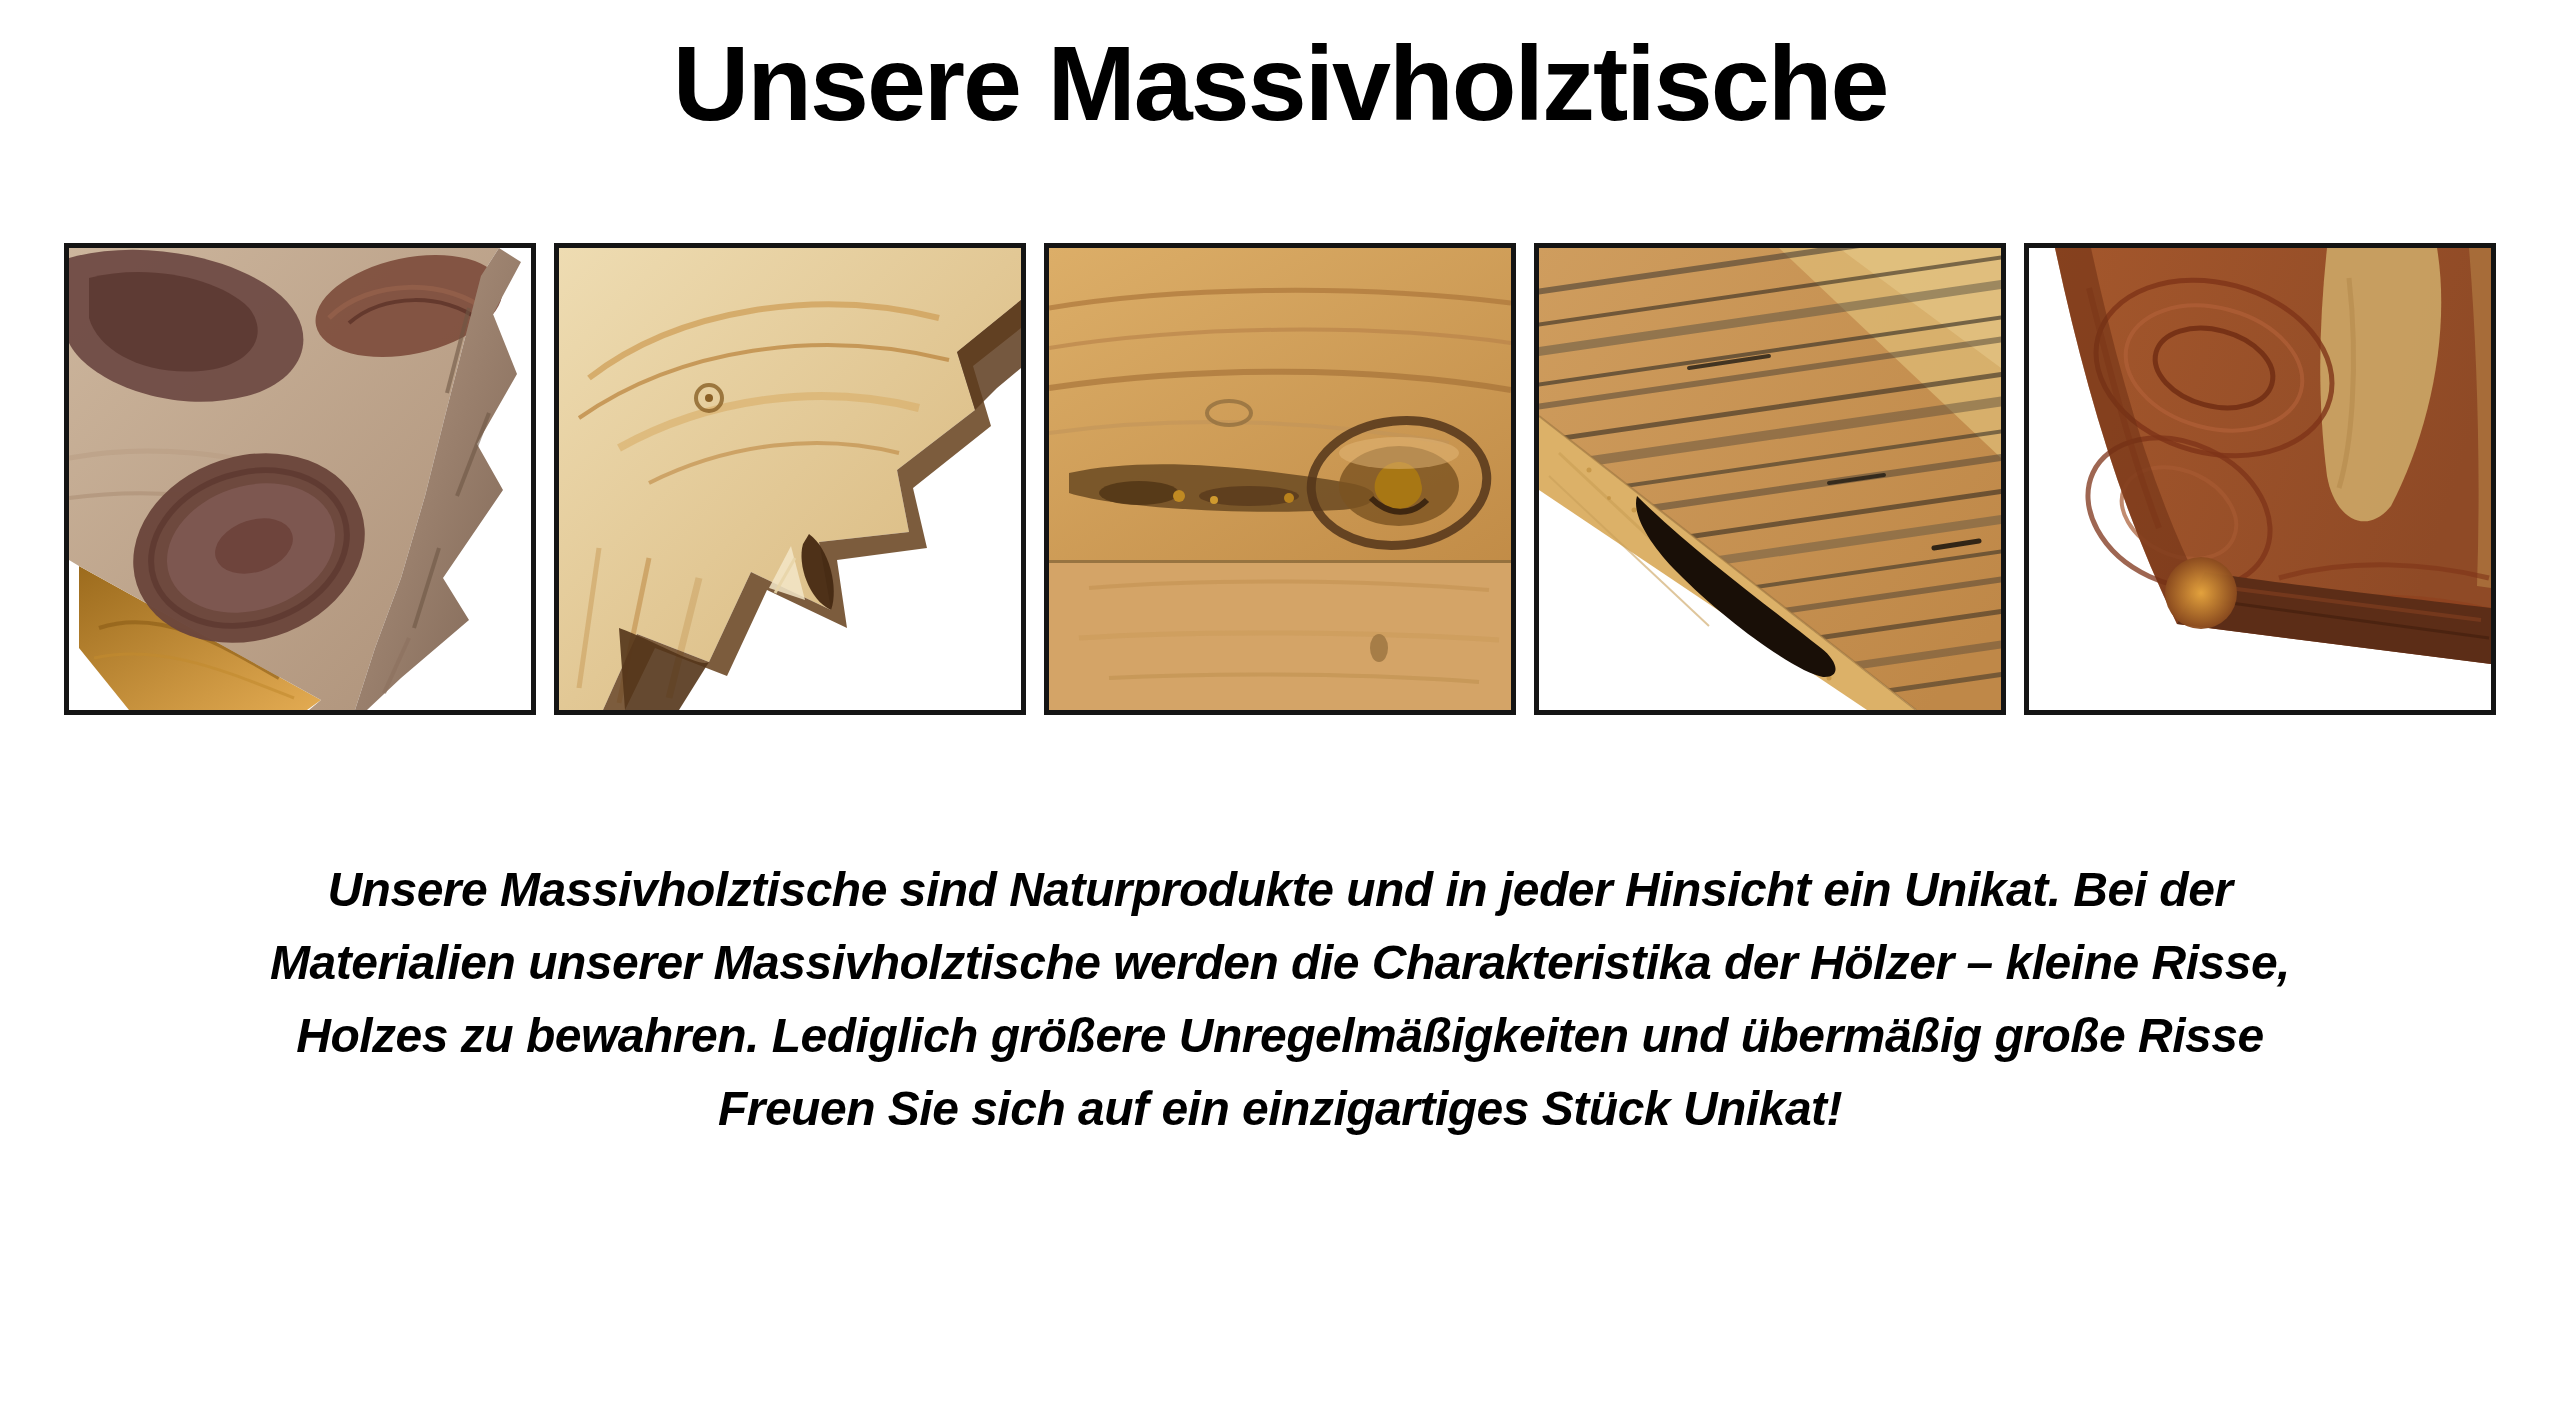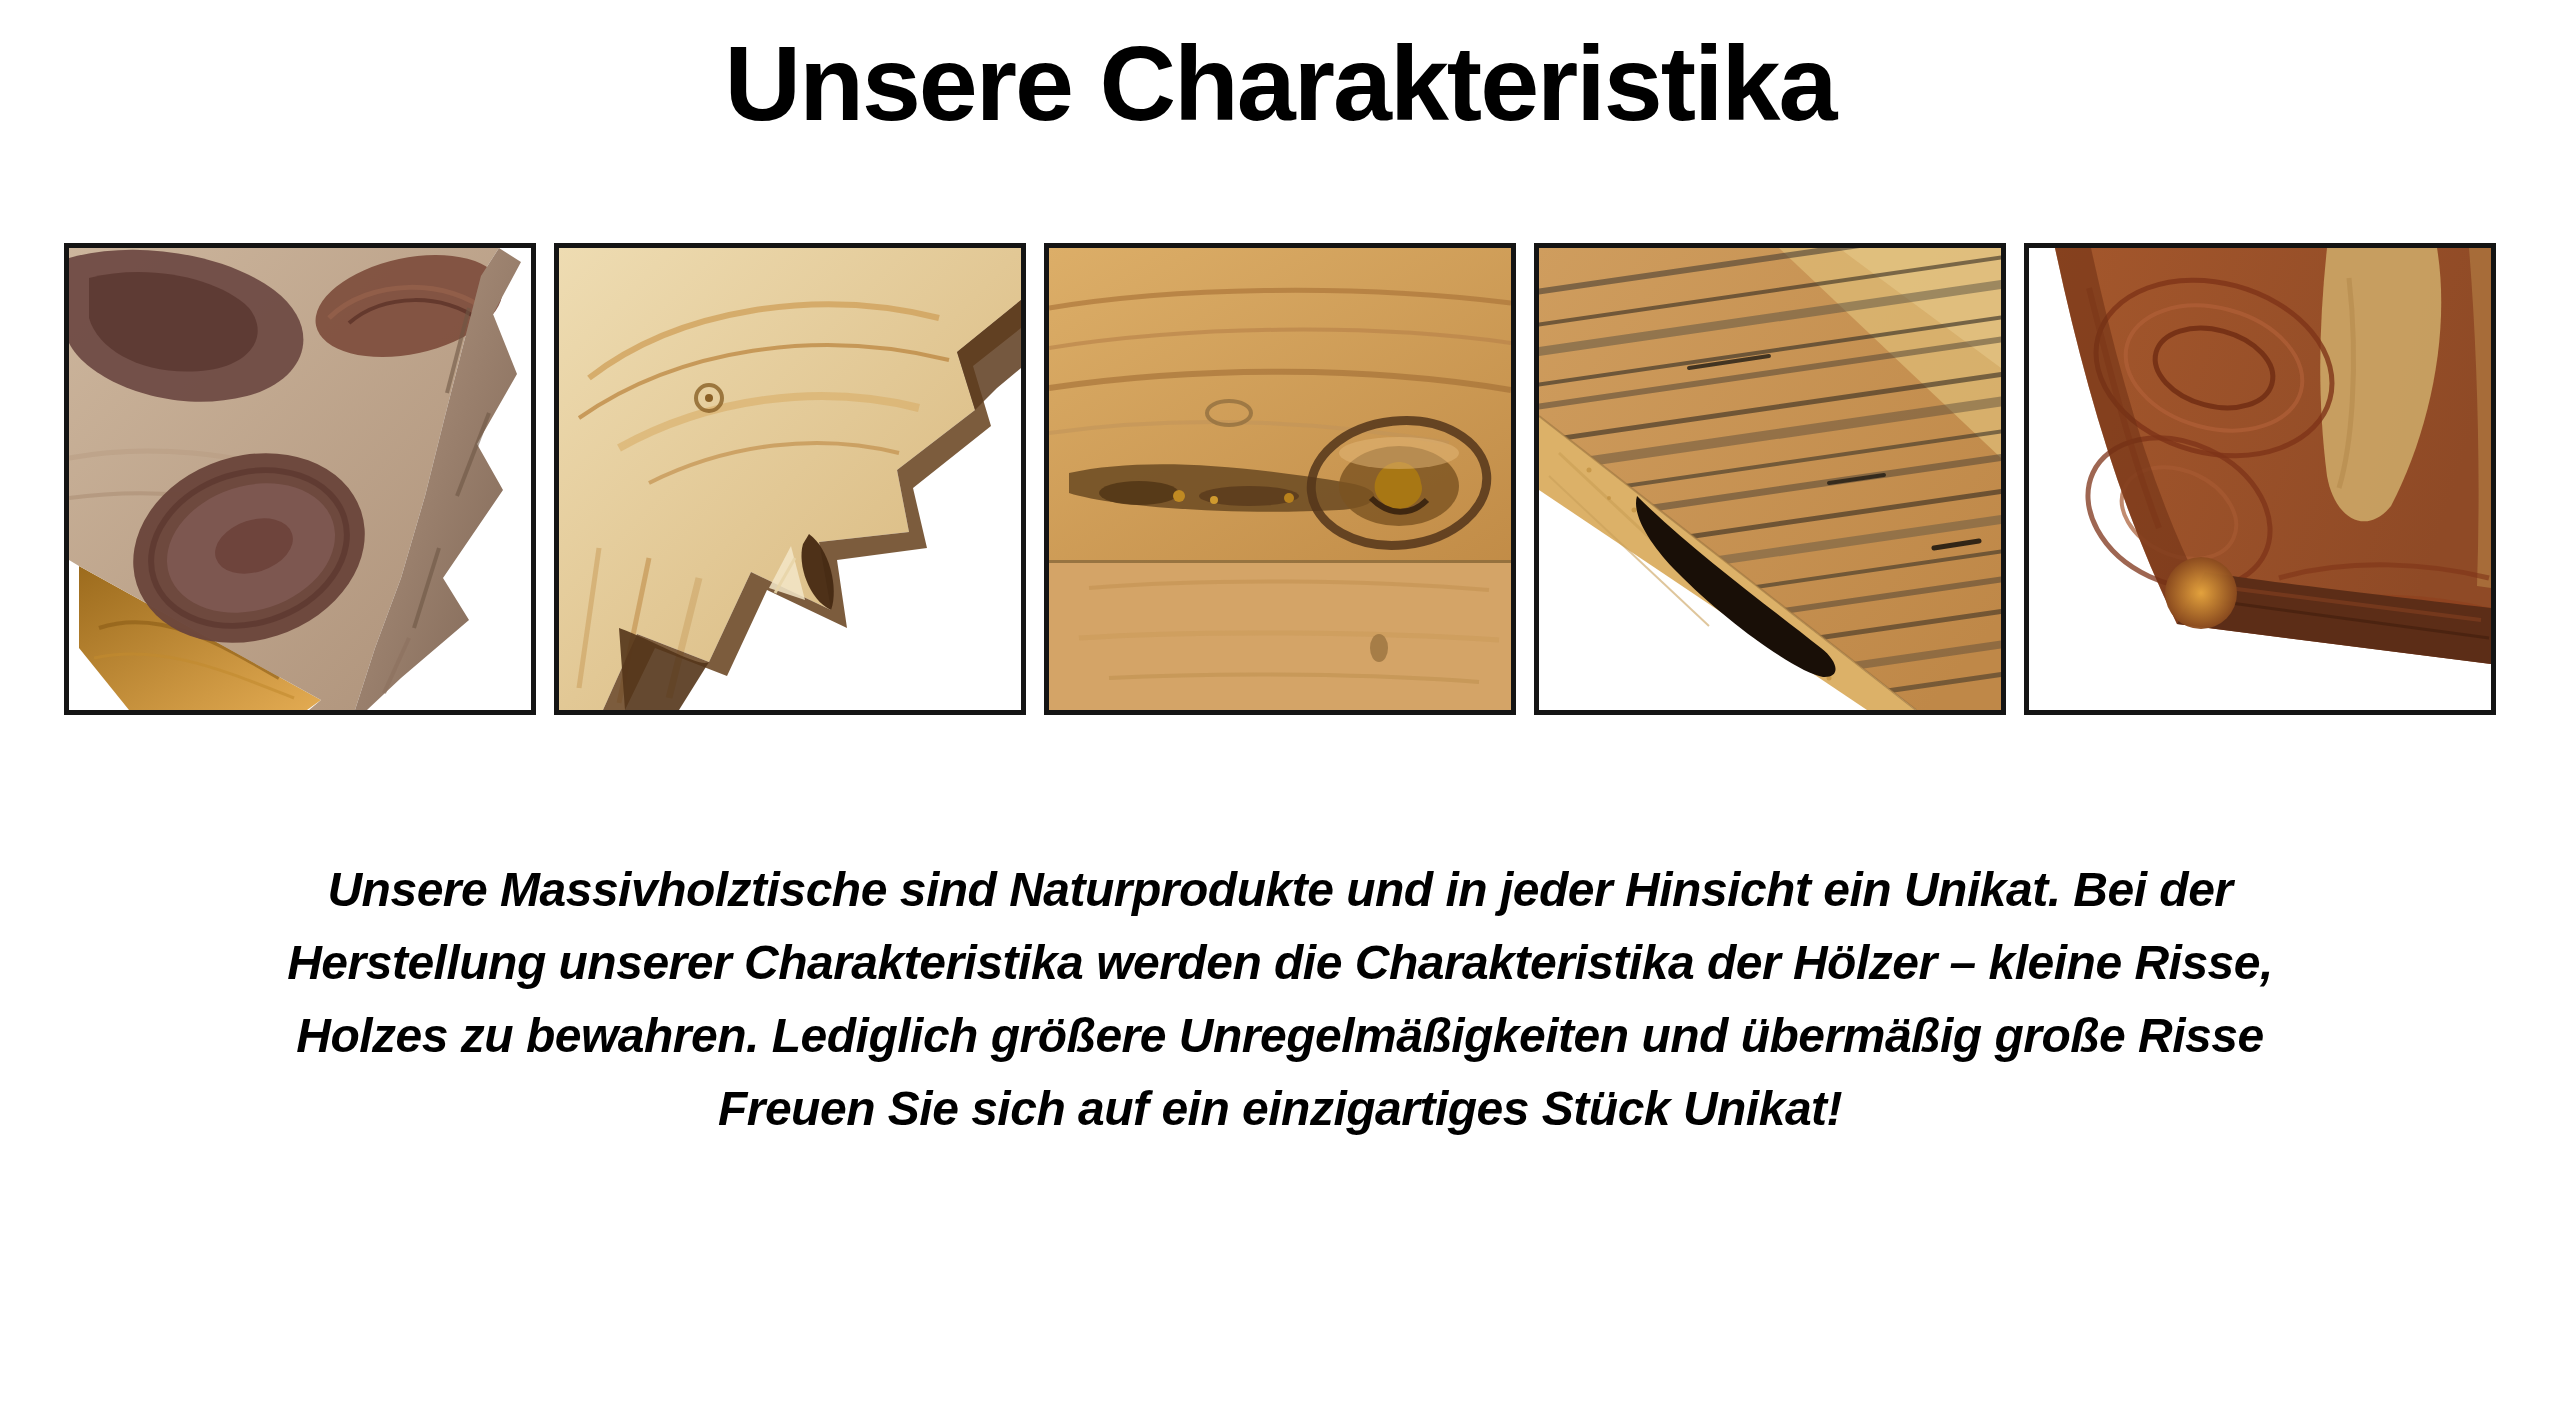--- a/index.html
+++ b/index.html
@@ -41,21 +41,21 @@
     line-height:73px;
     letter-spacing:-0.5px;
     color:#000;
     font-style:italic;
   }
   .description .line{white-space:nowrap;}
 </style>
 </head>
 <body>
 
-<h1 class="page-title">Unsere Charakteristika</h1>
+<h1 class="page-title">Unsere Massivholztische</h1>
 
 <div class="gallery">
 
   <figure class="panel" style="margin:0">
     <svg viewBox="0 0 462 462" preserveAspectRatio="none">
       <defs>
         <linearGradient id="pale1" x1="0" y1="0" x2="1" y2="1">
           <stop offset="0" stop-color="#cdb69d"></stop>
             <stop offset="1" stop-color="#ad9179"></stop>
         </linearGradient>
@@ -241,16 +241,16 @@
       <path d="M200,340 L452,372" stroke="#7a3b1e" stroke-width="4" fill="none" opacity="0.8"></path>
       <path d="M180,352 L460,390" stroke="#47200f" stroke-width="3" fill="none" opacity="0.8"></path>
       <circle cx="172" cy="345" r="36" fill="url(#gold5)" opacity="0.95"></circle>
     </svg>
   </figure>
 
 </div>
 
 <div class="description">
   <div class="line">Unsere Massivholztische sind Naturprodukte und in jeder Hinsicht ein Unikat. Bei der</div>
-  <div class="line">Herstellung unserer Charakteristika werden die Charakteristika der Hölzer – kleine Risse,</div>
+  <div class="line">Materialien unserer Massivholztische werden die Charakteristika der Hölzer – kleine Risse,</div>
   <div class="line">Holzes zu bewahren. Lediglich größere Unregelmäßigkeiten und übermäßig große Risse</div>
   <div class="line">Freuen Sie sich auf ein einzigartiges Stück Unikat!</div>
 </div>
 
 </body></html>

